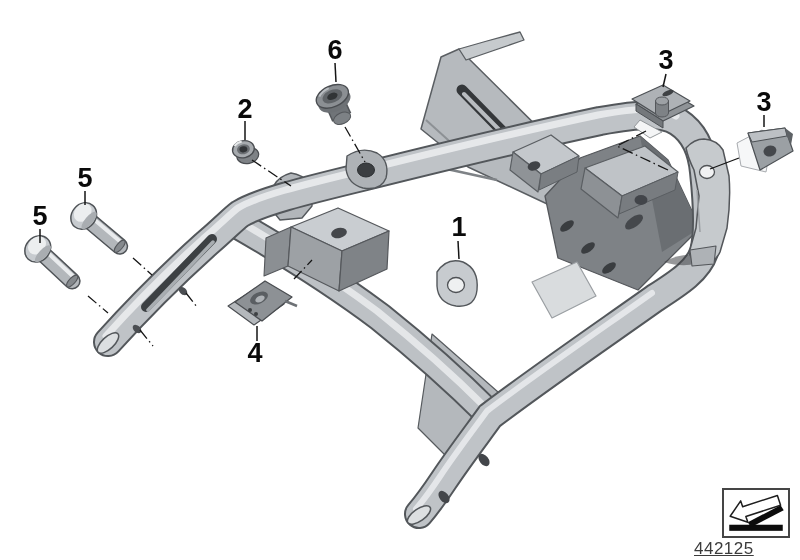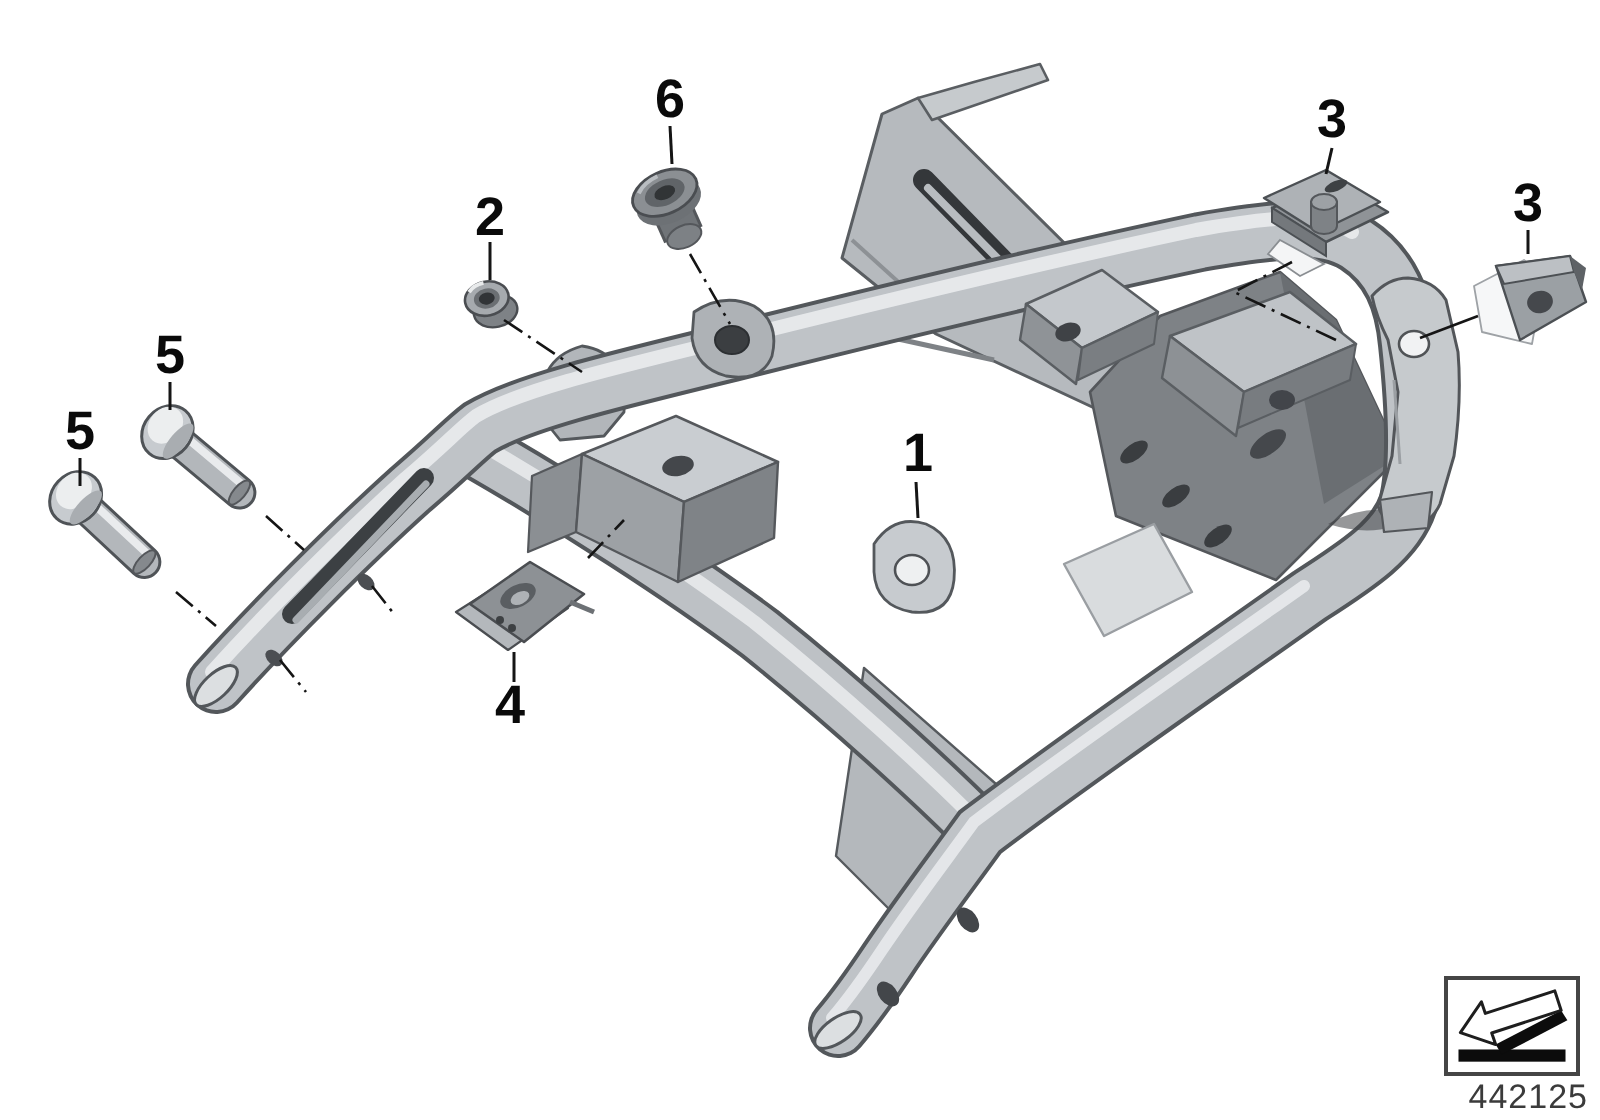--- a/index.html
+++ b/index.html
@@ -13,22 +13,22 @@
     position:absolute;transform:translate(-50%,-50%);
     font:700 27px "Liberation Sans", sans-serif;color:#0a0a0a;
     pointer-events:auto;cursor:pointer;line-height:1;
   }
   .thumb{
     position:absolute;left:722px;top:488px;width:68px;height:50px;
     border:2px solid #454545;background:#ffffff;box-sizing:border-box;cursor:pointer;
   }
   .thumb svg{display:block;width:100%;height:100%;}
   .pn{
-    position:absolute;left:718px;top:539px;width:76px;text-align:right;
-    font:17px "Liberation Sans", sans-serif;color:#3b3b3b;letter-spacing:.5px;
+    position:absolute;left:694px;top:539px;width:76px;text-align:left;
+    font:17px "Liberation Sans", sans-serif;color:#3b3b3b;letter-spacing:.5px;text-decoration:underline;
   }
 </style>
 </head>
 <body>
 
 <div class="stage">
 
 <svg class="drawing" width="800" height="560" viewBox="0 0 800 560">
 
   <g>

